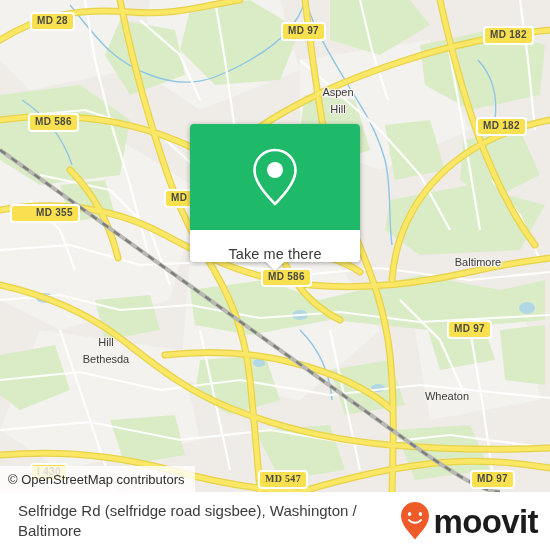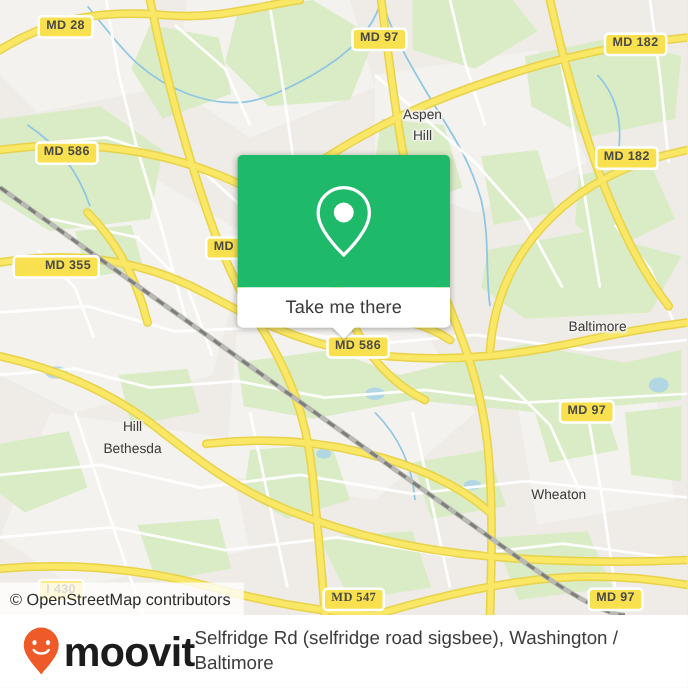--- a/index.html
+++ b/index.html
@@ -97,21 +97,21 @@
     justify-content: center;
   }
 
   #popup-action {
     position: relative;
     width: 100%;
     height: 32px;
     background: #ffffff;
     border-radius: 0 0 4px 4px;
     display: flex;
-    align-items: center;
+    align-items: flex-end;
     justify-content: center;
     cursor: pointer;
   }
 
   #popup-action .label {
     color: #3a3a3a;
     font-size: 14.5px;
     font-family: "Liberation Sans", sans-serif;
     letter-spacing: 0.1px;
   }
@@ -353,26 +353,26 @@
       </div>
     </div>
 
     <div id="attribution">
       <span>© OpenStreetMap contributors</span>
     </div>
 
   </div>
 
   <div id="footer">
+    <div id="footer-title">Selfridge Rd (selfridge road sigsbee), Washington / Baltimore</div>
+
     <div id="brand">
       <svg width="30" height="40" viewBox="0 0 30 40">
         <path d="M15 1 C7.3 1 1 7.3 1 15 C1 24 10 32 15 38.5 C20 32 29 24 29 15 C29 7.3 22.7 1 15 1 Z" fill="#ee5a28"></path>
         <ellipse cx="9.6" cy="13" rx="1.7" ry="2.1" fill="#ffffff"></ellipse>
         <ellipse cx="20.4" cy="13" rx="1.7" ry="2.1" fill="#ffffff"></ellipse>
         <path d="M9 19 C11.5 22.6 18.5 22.6 21 19" fill="none" stroke="#ffffff" stroke-width="2" stroke-linecap="round"></path>
       </svg>
       <span id="brand-name">moovit</span>
     </div>
-
-    <div id="footer-title">Selfridge Rd (selfridge road sigsbee), Washington / Baltimore</div>
   </div>
 
 </div>
 
 </body></html>

